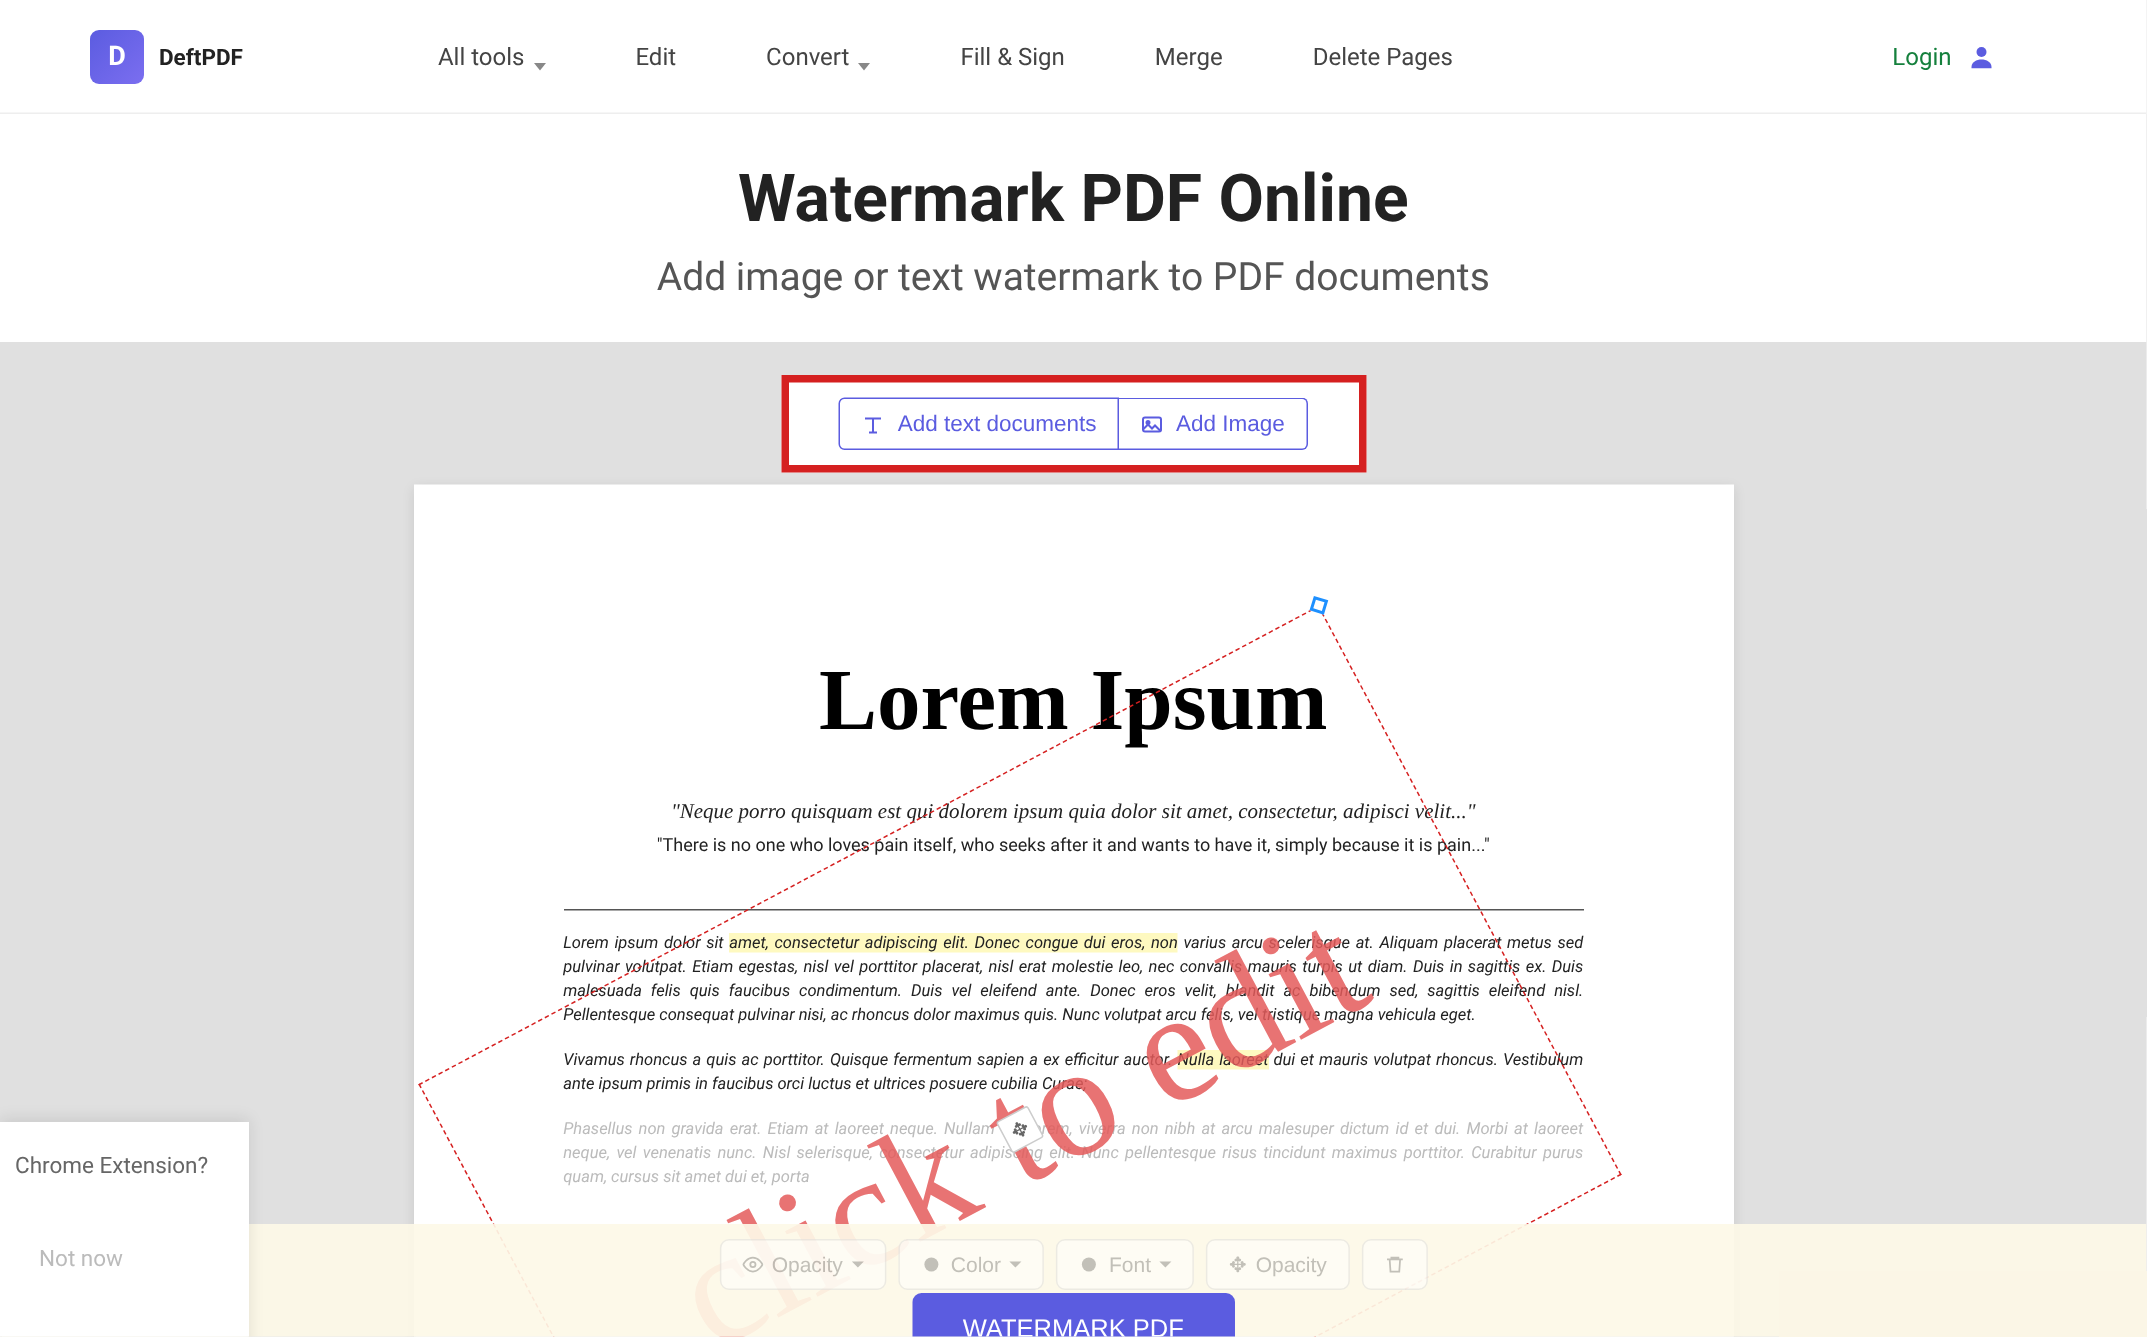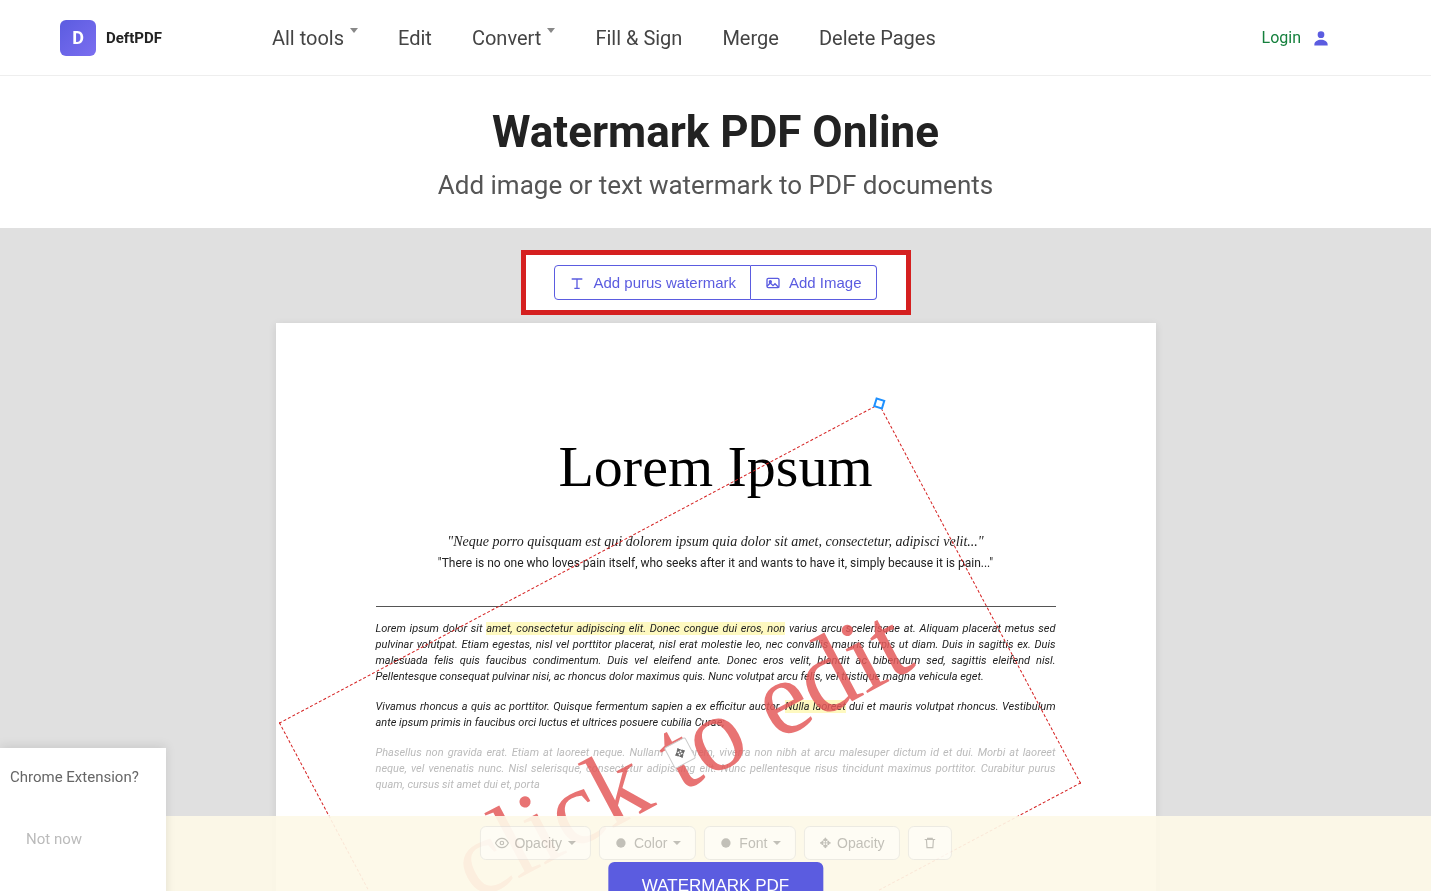--- a/index.html
+++ b/index.html
@@ -3,21 +3,21 @@
 <meta charset="utf-8">
 <style>
 * { margin: 0; padding: 0; box-sizing: border-box; }
 body { font-family: -apple-system, BlinkMacSystemFont, "Segoe UI", Roboto, sans-serif; background: #fff; overflow: hidden; width: 1431px; height: 891px; position: relative; }
 
 
 .header { display: flex; align-items: center; padding: 0 40px; height: 76px; border-bottom: 1px solid #eee; background: #fff; }
 .logo-box { width: 36px; height: 36px; background: linear-gradient(135deg, #5b5ce0, #7b6ef0); border-radius: 6px; display: flex; align-items: center; justify-content: center; color: #fff; font-weight: bold; font-size: 18px; margin-left: 20px; }
 .logo-text { font-weight: 700; margin-left: 10px; font-size: 15px; color: #222; }
 .nav { display: flex; gap: 40px; margin-left: 110px; }
-.nav-item { color: #444; font-size: 20px; cursor: pointer; display: flex; align-items: flex-start; gap: 6px; }
+.nav-item { color: #444; font-size: 16px; cursor: pointer; display: flex; align-items: flex-end; gap: 6px; margin-left: 20px; }
 .chevron-down { width: 0; height: 0; border-left: 4px solid transparent; border-right: 4px solid transparent; border-top: 5px solid #888; display: inline-block; margin-top: 2px; }
 .login-area { margin-left: auto; display: flex; align-items: center; gap: 10px; margin-right: 60px; }
 .login-text { color: #15803d; font-size: 16px; }
 .user-icon { width: 20px; height: 20px; color: #5b5ce0; }
 
 
 .title-area { text-align: center; padding: 30px 0 28px; }
 .main-title { font-size: 44px; font-weight: 700; color: #222; }
 .subtitle { font-size: 26px; color: #555; margin-top: 12px; }
 
@@ -26,21 +26,21 @@
 
 
 .highlight-box { width: 390px; margin: 0 auto; border: 5px solid #d52020; background: #fff; padding: 10px; display: flex; justify-content: center; }
 .btn-group { display: flex; }
 .btn-outline { border: 1px solid #5b5ce0; background: #fff; color: #5b5ce0; padding: 8px 14px; font-size: 15px; cursor: pointer; display: flex; align-items: center; gap: 8px; }
 .btn-outline:first-child { border-radius: 4px 0 0 4px; }
 .btn-outline:last-child { border-radius: 0 4px 4px 0; border-left: none; }
 
 
 .pdf-page { width: 880px; margin: 8px auto 0; background: #fff; padding: 60px 100px 40px; position: relative; box-shadow: 0 2px 8px rgba(0,0,0,0.1); height: 580px; overflow: hidden; }
-.doc-title { font-family: Georgia, serif; font-size: 58px; font-weight: 400; text-align: center; color: #000; margin-top: 50px; }
+.doc-title { font-family: Georgia, serif; font-size: 58px; font-weight: 700; text-align: center; color: #000; margin-top: 50px; }
 .quote { font-family: Georgia, serif; font-style: italic; font-size: 14px; text-align: center; margin-top: 34px; color: #222; }
 .subquote { font-size: 12px; text-align: center; margin-top: 6px; color: #222; }
 .hr { border: none; border-top: 1px solid #555; margin-top: 36px; }
 .body-text { font-size: 11px; color: #222; margin-top: 14px; line-height: 1.45; text-align: justify; font-style: italic; }
 .hl { background: #fef9c0; }
 .fade { color: #bbb; }
 
 
 .wm-wrap { position: absolute; width: 680px; height: 430px; left: 340px; top: 310px; pointer-events: none; z-index: 3; }
 .wm-box { position: absolute; width: 100%; height: 100%; border: 1px dashed #d52020; transform: rotate(-28deg); transform-origin: center center; display: flex; align-items: center; justify-content: center; }
@@ -101,21 +101,21 @@
 </div>
 
 <div class="gray-area">
 
   <div class="highlight-box">
     <div class="btn-group">
       <button class="btn-outline">
         <svg width="16" height="16" viewBox="0 0 24 24" fill="none" stroke="#5b5ce0" stroke-width="2">
             <path d="M4 6h16M12 6v14M8 20h8"></path>
           </svg>
-        <span>Add purus watermark</span>
+        <span>Add text documents</span>
       </button>
       <button class="btn-outline">
         <svg width="16" height="16" viewBox="0 0 24 24" fill="none" stroke="#5b5ce0" stroke-width="2">
             <rect x="3" y="5" width="18" height="14" rx="2"></rect>
             <circle cx="8" cy="10" r="1.5" fill="#5b5ce0"></circle>
             <path d="M3 17l5-5 4 4 3-3 6 6"></path>
           </svg>
         <span>Add Image</span>
       </button>
     </div>

